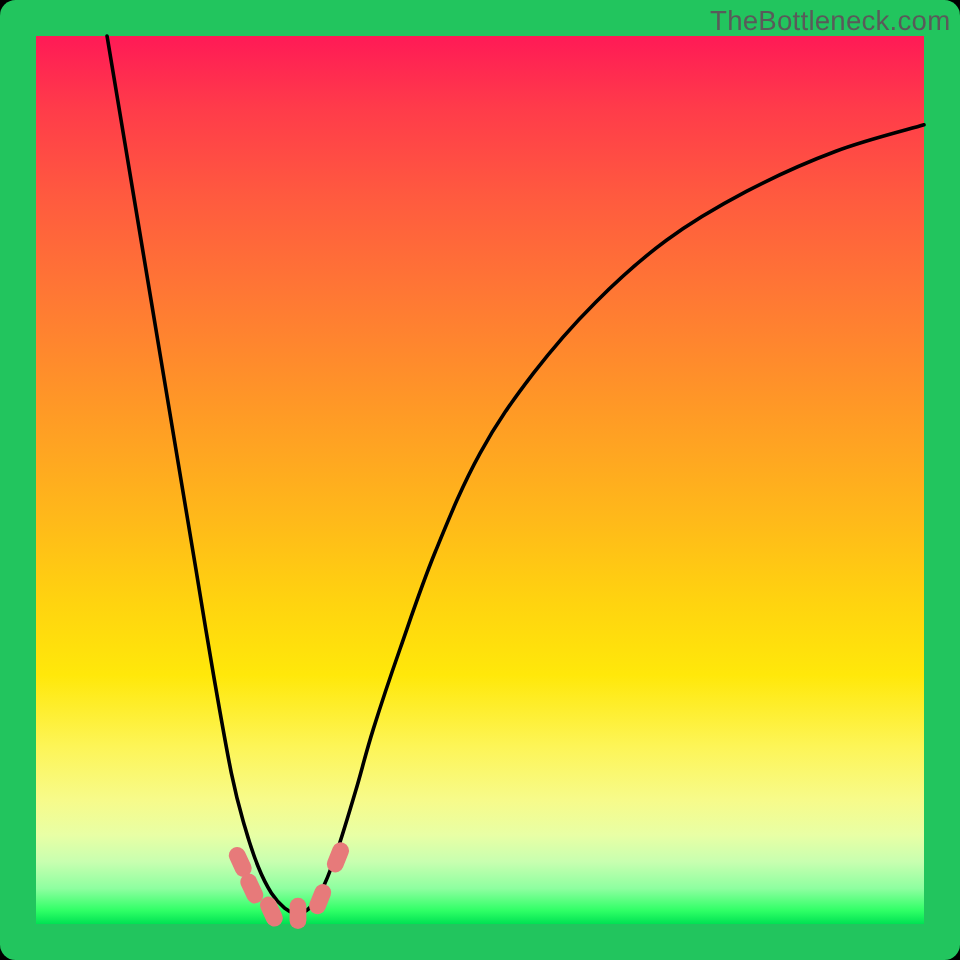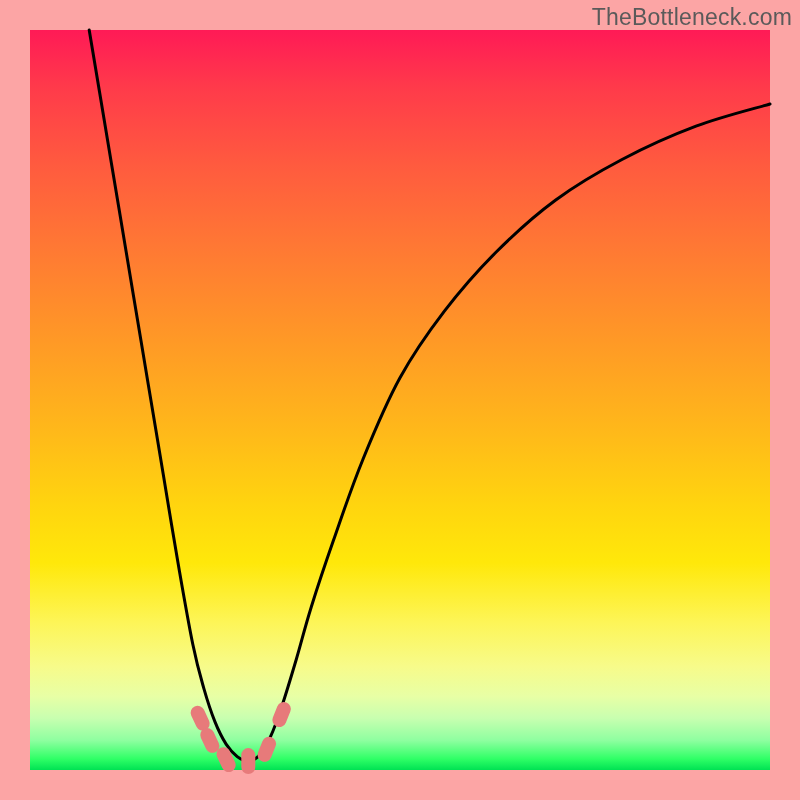--- a/index.html
+++ b/index.html
@@ -8,21 +8,22 @@
     width: 800px;
     height: 800px;
     overflow: hidden;
     background: #000;
     font-family: Arial, Helvetica, sans-serif;
   }
   .frame {
     position: relative;
     width: 800px;
     height: 800px;
-    background: #fca5a5;
+    background: #22c55e;
+    border-radius: 13px;
   }
   .plot-area {
     position: absolute;
     left: 30px;
     top: 30px;
     width: 740px;
     height: 740px;
     background: linear-gradient(to bottom,
       #ff1a56 0%,
       #ff3b4a 8%,

